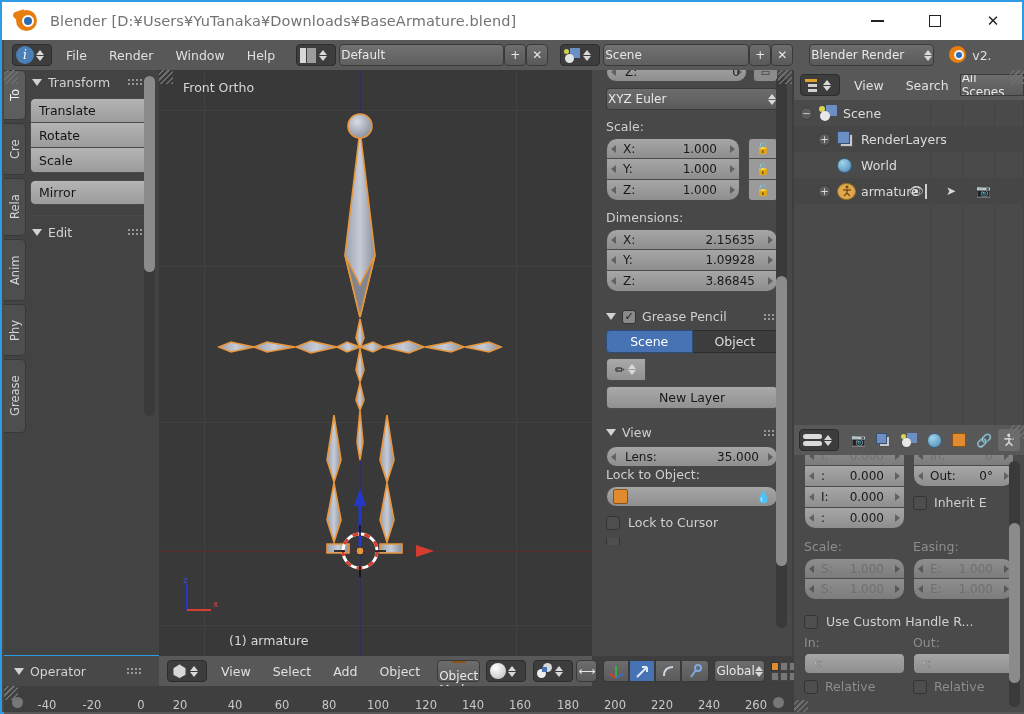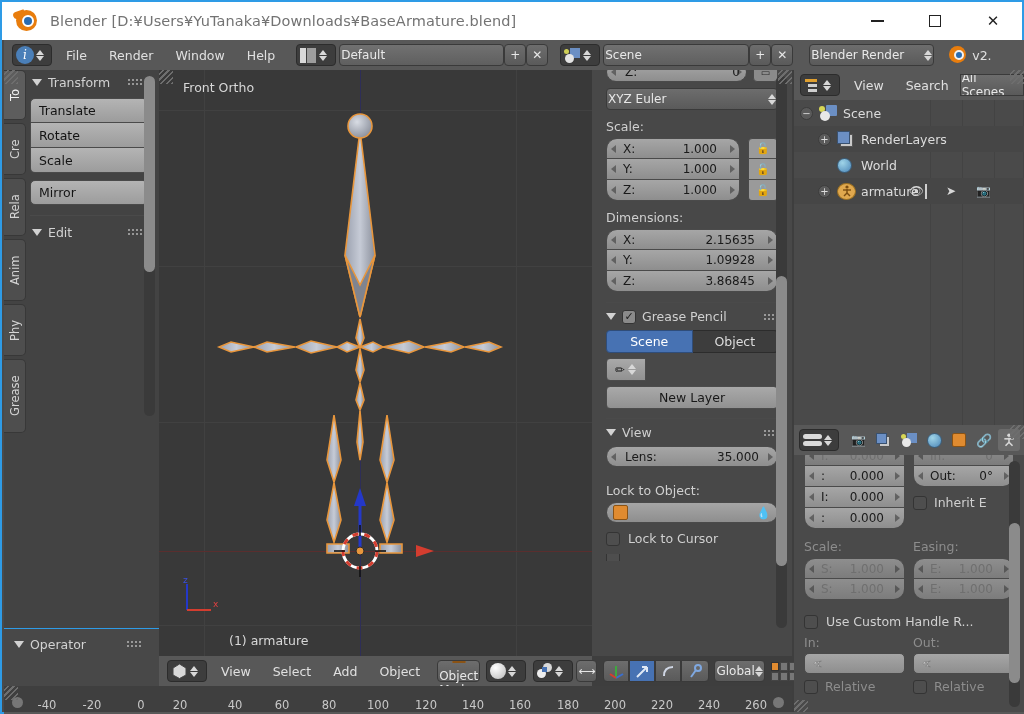--- a/index.html
+++ b/index.html
@@ -91,21 +91,21 @@
     margin-bottom: 3px; }
   .ttab.active { background: #5d5d5d; color: #f0f0f0; }
   .toolbody { position: absolute; left: 26px; top: 0; width: 118px; }
   .tbtn { height: 25px; background: linear-gradient(#b4b4b4,#9c9c9c);
     border: 1px solid #4a4a4a; color: #141414; font-size: 12.5px;
     display: flex; align-items: center; padding-left: 8px; }
   .tstack .tbtn:first-child { border-radius: 5px 5px 0 0; }
   .tstack .tbtn:last-child  { border-radius: 0 0 5px 5px; }
   .tstack .tbtn + .tbtn { border-top: none; }
   .tbtn.single { border-radius: 5px; }
-  .operator { position: absolute; left: 0; top: 588px; width: 155px; height: 58px;
+  .operator { position: absolute; left: 0; top: 615px; width: 155px; height: 58px;
     background: #484848; border-top: 1px solid #2e9be6; }
 
   
   .viewport { position: absolute; left: 155px; top: 30px; width: 433px; height: 586px;
     background: #393939; overflow: hidden; }
   .vp-grid { position: absolute; inset: 0; }
   .vp-grid .gl { position: absolute; background: #414141; }
   .axis-x { position: absolute; left: 0; width: 433px; height: 1px; background: #5a2e2e; }
   .axis-z { position: absolute; top: 0; width: 1px; height: 586px; background: #2e2e58; }
   .vp-label { position: absolute; color: #d8d8d8; font-size: 12.5px; }
@@ -628,21 +628,21 @@
             </span>
         </div>
 
         <div class="numfield" style="border-radius:11px;margin-top:6px;">
           <span class="ar l"></span>
           <span class="lbl" style="margin-left:12px;text-align:right;">Lens:</span>
           <span class="val" style="margin-right:12px;">35.000</span>
           <span class="ar r"></span>
         </div>
 
-        <div class="lbl-d" style="margin-top:16px;">Lock to Object:</div>
+        <div class="lbl-d" style="margin-top:0;">Lock to Object:</div>
         <div class="numfield" style="border-radius:11px;margin-top:4px;padding:0 6px;">
           <span style="width:15px;height:15px;background:#e08b30;border:1px solid #8a5315;border-radius:2px;"></span>
           <span class="val" style="font-size:12px;">💧</span>
         </div>
 
         <div style="display:flex;align-items:center;gap:8px;margin-top:8px;">
           <span class="checkbox"></span>
           <span class="lbl-d">Lock to Cursor</span>
         </div>
         <div style="display:flex;align-items:center;gap:8px;margin-top:8px;overflow:hidden;height:7px;">

